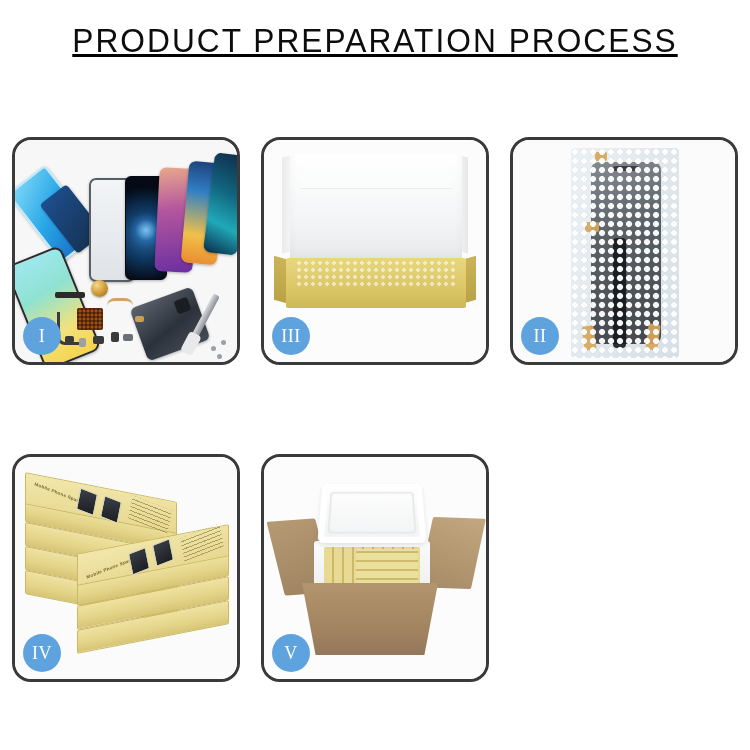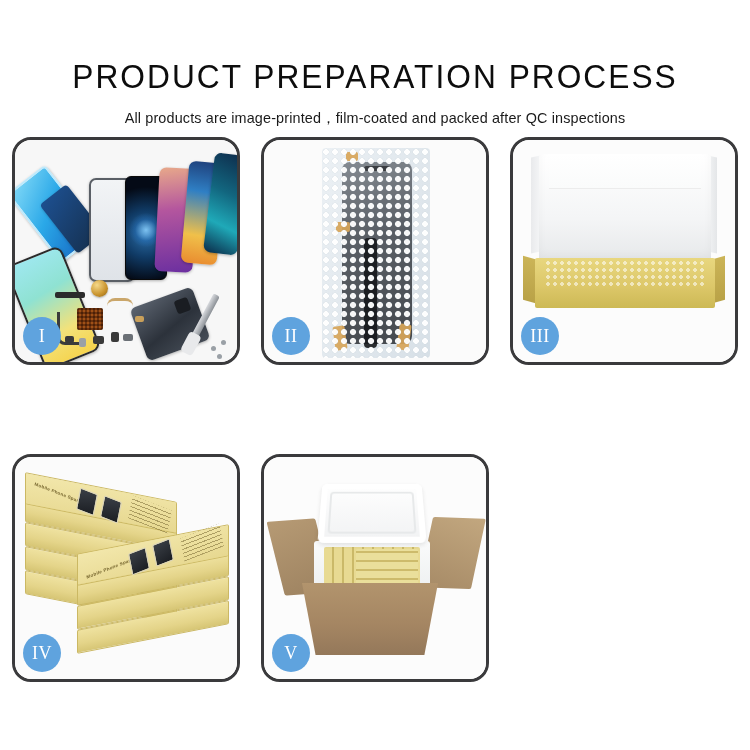--- a/index.html
+++ b/index.html
@@ -11,21 +11,22 @@
     width: 750px;
     height: 750px;
     font-family: "Liberation Sans", sans-serif;
     overflow: hidden;
     position: relative;
   }
 
   
   .header {
     text-align: center;
-    padding-top: 60px;
+    padding-top: 24px;
+    text-decoration: underline;
   }
   .title {
     font-family: "Liberation Sans", sans-serif;
     font-size: 33px;
     font-weight: 500;
     letter-spacing: 2.1px;
     color: #0d0d0d;
     line-height: 1;
     transform: scaleX(0.96);
     white-space: nowrap;
@@ -380,21 +381,20 @@
   .c-tape2 {
     position:absolute; left:40px; top:156px; width:16px; height:18px;
     background:rgba(140,118,92,.7); border-radius:1px;
   }
 </style>
 </head>
 <body>
 
 <div class="header">
   <div class="title">PRODUCT PREPARATION PROCESS</div>
-  <div class="subtitle">All products are image-printed，film-coated and packed after QC inspections</div>
 </div>
 
 <div class="grid">
 
   <div class="panel">
     <div class="panel-inner p1">
       <div class="ph ph-blue"></div>
       <div class="ph ph-blue2"></div>
       <div class="ph ph-glass"></div>
       <div class="ph ph-dark"></div>
@@ -416,49 +416,49 @@
       <div class="chip" style="left:120px;top:176px;width:9px;height:6px;background:#c9a05a"></div>
       <div class="scr" style="left:196px;top:206px"></div>
       <div class="scr" style="left:206px;top:200px"></div>
       <div class="scr" style="left:202px;top:214px"></div>
       <div class="driver"></div>
     </div>
     <div class="badge">I</div>
   </div>
 
   <div class="panel">
+    <div class="panel-inner p3">
+      <div class="foamfold-l"></div>
+      <div class="foamfold-r"></div>
+      <div class="foamlid"></div>
+      <div class="boxbase-l"></div>
+      <div class="boxbase-r"></div>
+      <div class="boxbase">
+        <div class="boxbase-in"></div>
+      </div>
+    </div>
+    <div class="badge">III</div>
+  </div>
+
+  <div class="panel">
     <div class="panel-inner p2">
       <div class="bag">
         <div class="screen2"></div>
         <div class="cable"></div>
         <div class="tape" style="left:24px;top:4px;width:12px;height:9px"></div>
         <div class="tape" style="left:14px;top:74px;width:14px;height:10px"></div>
         <div class="tape" style="left:12px;top:178px;width:12px;height:24px;transform:rotate(-8deg)"></div>
         <div class="tape" style="left:76px;top:176px;width:12px;height:26px;transform:rotate(8deg)"></div>
         <div class="bubbles"></div>
       </div>
     </div>
     <div class="badge">II</div>
   </div>
 
   <div class="panel">
-    <div class="panel-inner p3">
-      <div class="foamfold-l"></div>
-      <div class="foamfold-r"></div>
-      <div class="foamlid"></div>
-      <div class="boxbase-l"></div>
-      <div class="boxbase-r"></div>
-      <div class="boxbase">
-        <div class="boxbase-in"></div>
-      </div>
-    </div>
-    <div class="badge">III</div>
-  </div>
-
-  <div class="panel">
     <div class="panel-inner p4">
       <div class="stack">
         <div class="sbox" style="left:4px;top:112px;width:150px;height:22px;transform:skewY(11deg)"></div>
         <div class="sbox" style="left:4px;top:88px;width:150px;height:22px;transform:skewY(11deg)"></div>
         <div class="sbox" style="left:4px;top:64px;width:150px;height:22px;transform:skewY(11deg)"></div>
         <div class="sbox" style="left:4px;top:40px;width:150px;height:22px;transform:skewY(11deg)"></div>
 
         <div class="sbox" style="left:56px;top:142px;width:150px;height:22px;transform:skewY(-11deg)"></div>
         <div class="sbox" style="left:56px;top:118px;width:150px;height:22px;transform:skewY(-11deg)"></div>
         <div class="sbox" style="left:56px;top:94px;width:150px;height:22px;transform:skewY(-11deg)"></div>

